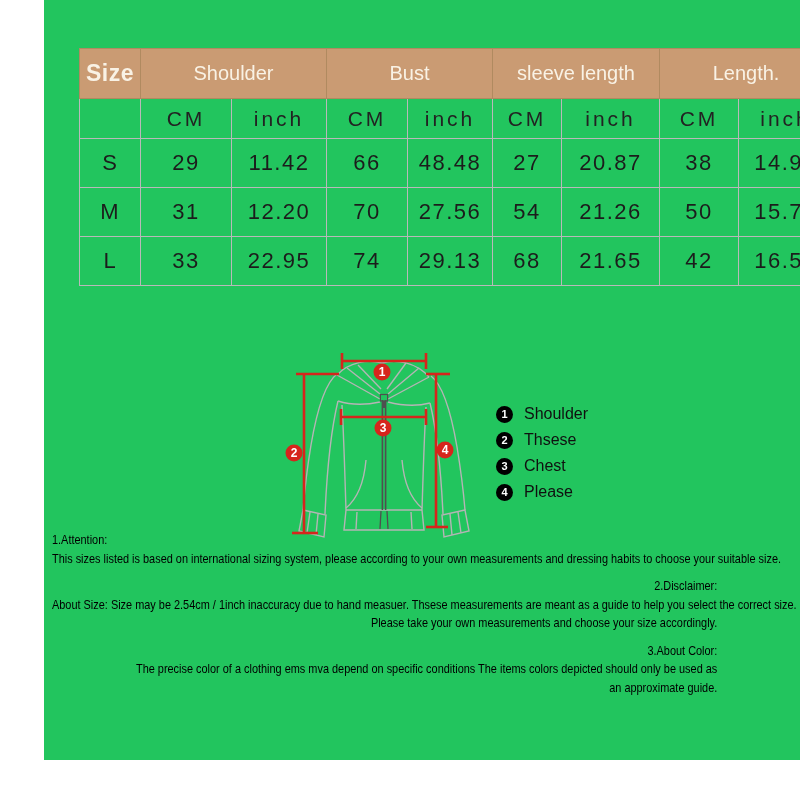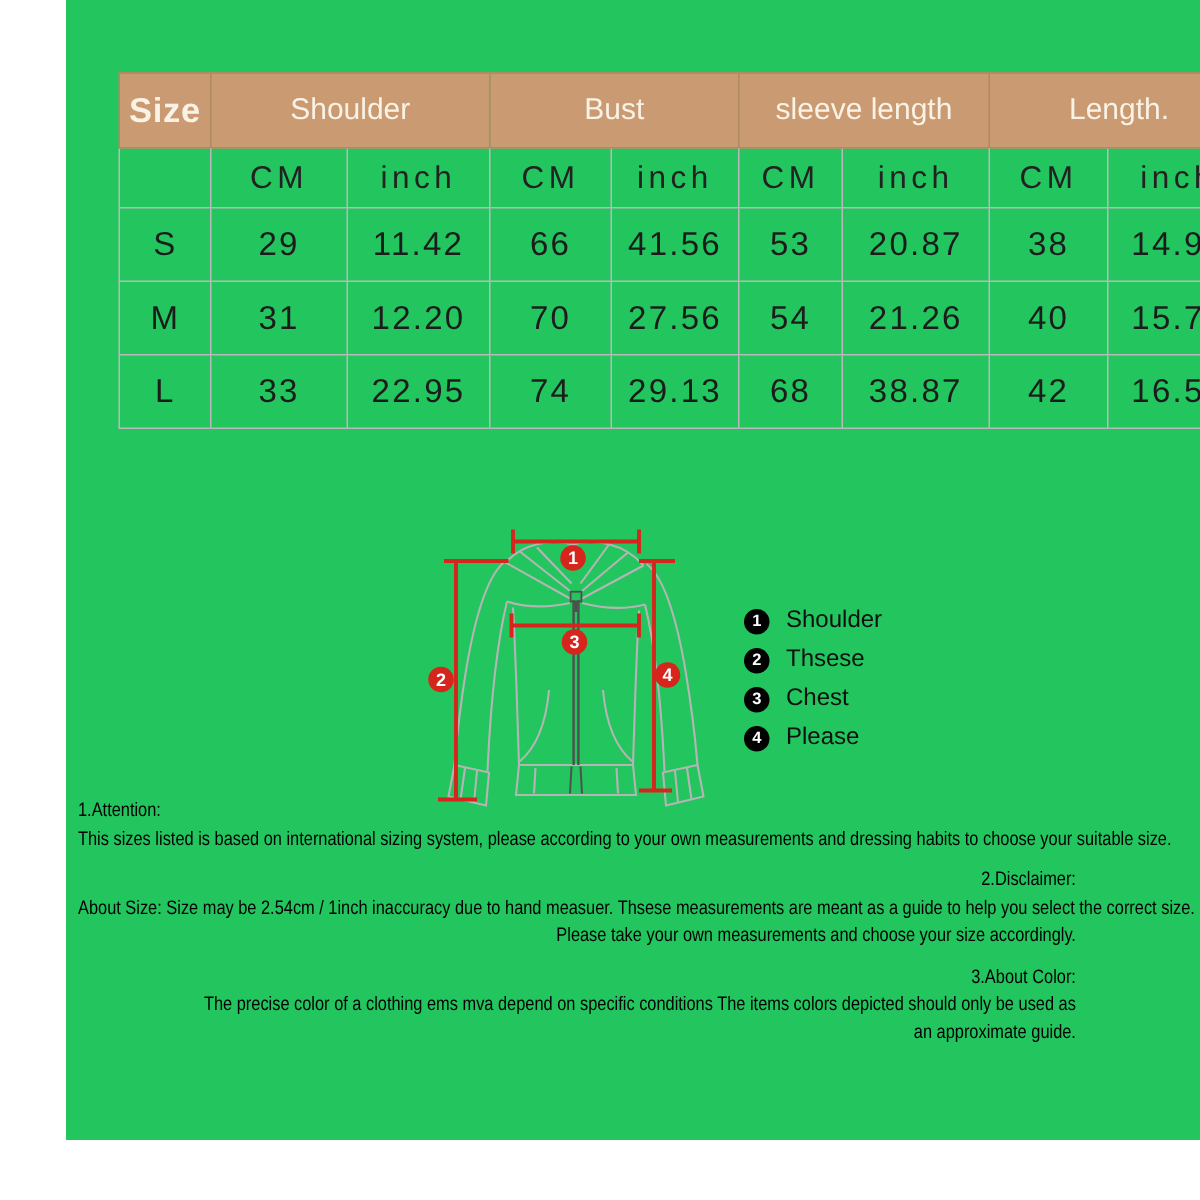--- a/index.html
+++ b/index.html
@@ -69,45 +69,45 @@
       <td>CM</td>
       <td>inch</td>
       <td>CM</td>
       <td>inch</td>
     </tr>
     <tr class="datarow">
       <td class="size-c">S</td>
       <td>29</td>
       <td>11.42</td>
       <td>66</td>
-      <td>41.56</td>
-      <td>53</td>
+      <td>48.48</td>
+      <td>27</td>
       <td>20.87</td>
       <td>38</td>
       <td>14.96</td>
     </tr>
     <tr class="datarow">
       <td class="size-c">M</td>
       <td>31</td>
       <td>12.20</td>
       <td>70</td>
       <td>27.56</td>
       <td>54</td>
       <td>21.26</td>
-      <td>40</td>
+      <td>50</td>
       <td>15.75</td>
     </tr>
     <tr class="datarow">
       <td class="size-c">L</td>
       <td>33</td>
       <td>22.95</td>
       <td>74</td>
       <td>29.13</td>
       <td>68</td>
-      <td>38.87</td>
+      <td>21.65</td>
       <td>42</td>
       <td>16.54</td>
     </tr>
   </tbody>
     </table>
 
   <svg class="diagram" viewBox="0 0 255 200">
 
     <g stroke="#b5b5b5" stroke-width="1.4" fill="none">
 

